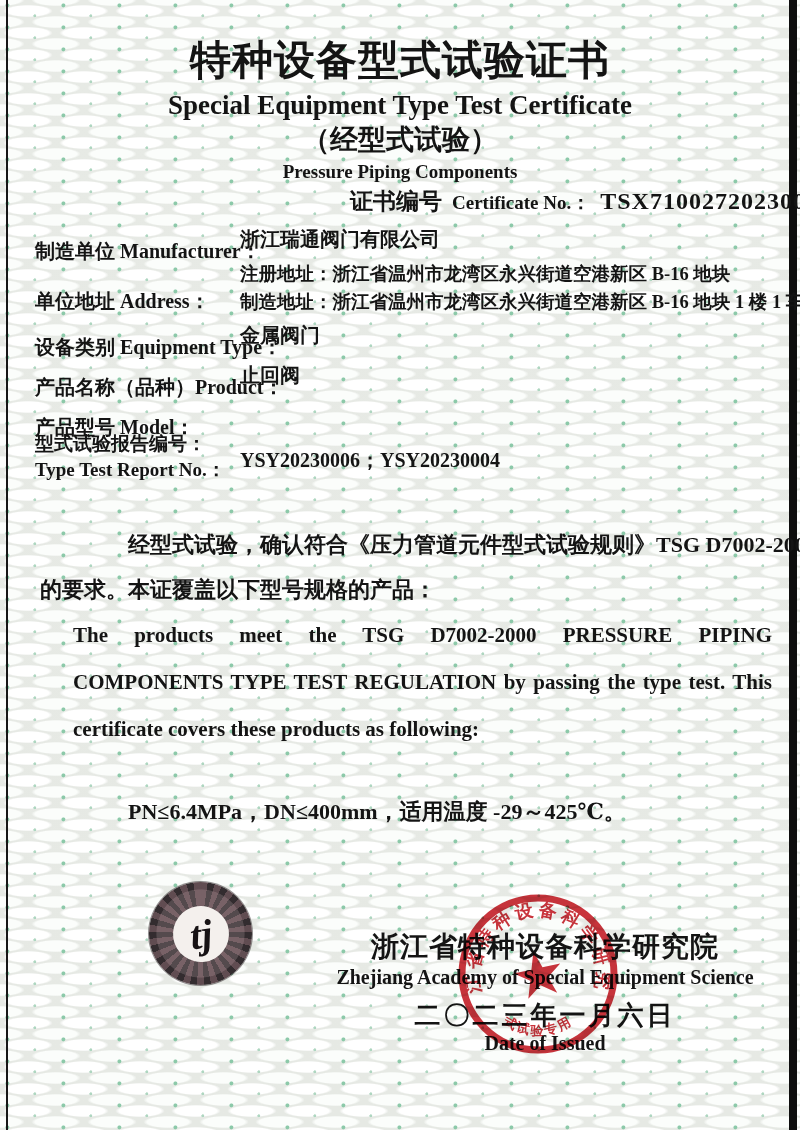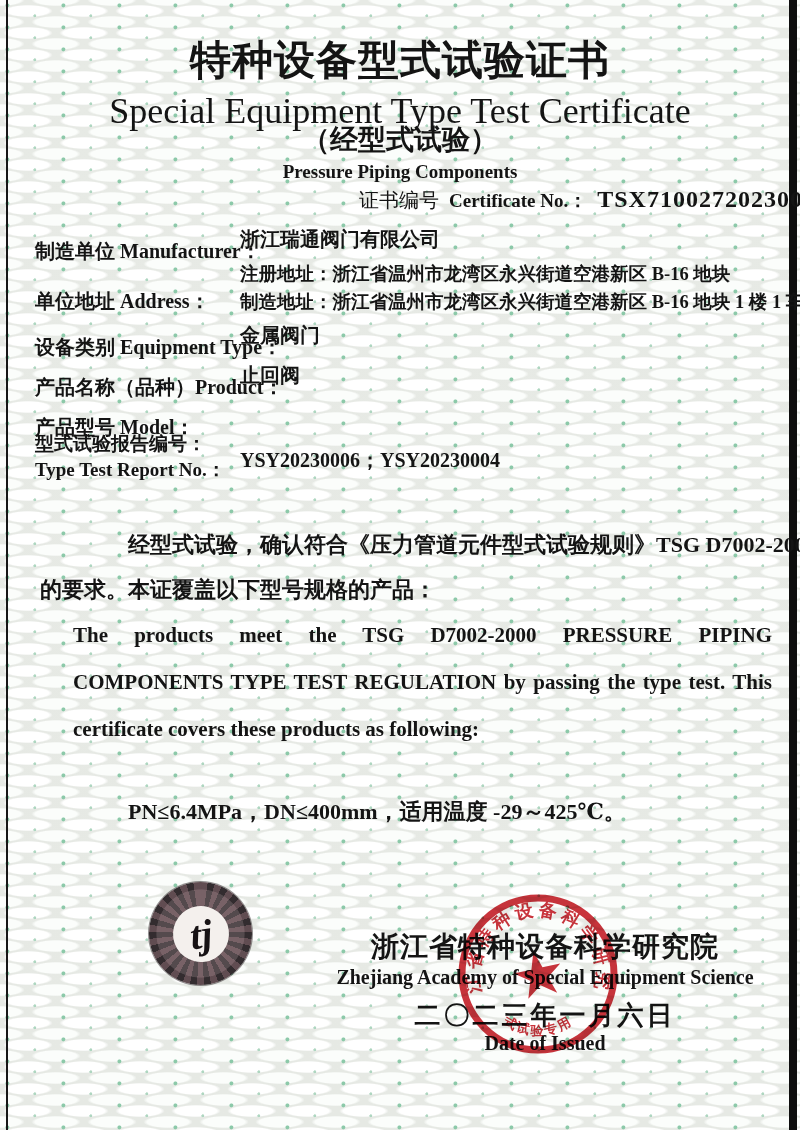--- a/index.html
+++ b/index.html
@@ -19,25 +19,25 @@
     background-size: 56px 22px, 56px 22px, 56px 22px, 56px 22px, 100% 100%;
     background-position: 5px 3px, 33px 14px, 0 0, 28px 11px, 0 0;
   }
   .abs{position:absolute;}
   .ctr{left:0;right:0;text-align:center;}
   
   .edge-left{left:6px;top:0;width:2px;height:1130px;background:#161616;}
   .edge-right{left:789px;top:0;width:8px;height:1130px;background:#0e0e0e;}
   
   .title-cn{top:33px;font-size:41px;font-weight:700;letter-spacing:1px;}
-  .title-en{top:90px;font-size:36px;font-weight:400;}
+  .title-en{top:90px;font-size:27px;font-weight:700;}
   .sub-cn{top:121px;font-size:28px;font-weight:700;}
   .sub-en{top:161px;font-size:19px;font-weight:700;}
   .cert-row{top:186px;left:350px;display:flex;align-items:baseline;gap:10px;white-space:nowrap;}
-  .cert-cn{font-size:20px;font-weight:400;margin-left:9px;}
+  .cert-cn{font-size:23px;font-weight:700;}
   .cert-en{font-size:19px;font-weight:700;}
   .cert-val{font-size:24px;font-weight:700;letter-spacing:1px;}
   
   .flabel{left:35px;font-size:20px;font-weight:600;white-space:nowrap;margin-top:12px;}
   .fvalue{left:240px;font-size:20px;font-weight:700;white-space:nowrap;}
   .addr-line{left:240px;font-size:18.5px;font-weight:700;white-space:nowrap;text-align:right;}
   .rep-label{left:35px;font-size:19px;font-weight:600;line-height:26px;white-space:nowrap;font-family:Liberation Serif, serif;}
   
   .para-cn{font-size:22px;font-weight:600;white-space:nowrap;}
   .para-en{left:73px;top:612px;width:699px;font-size:21px;font-weight:700;line-height:47px;text-align:justify;}

